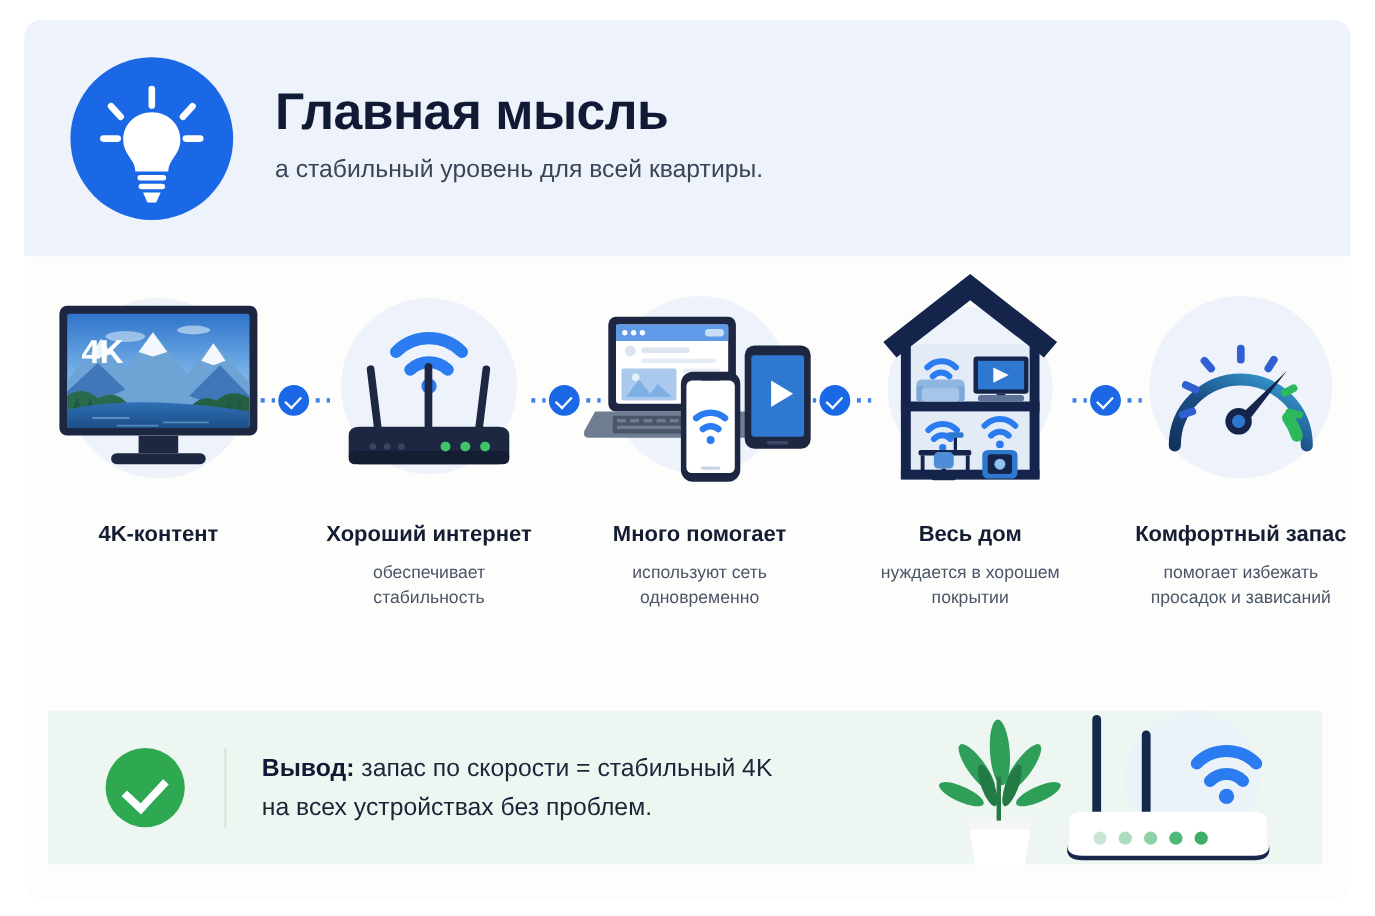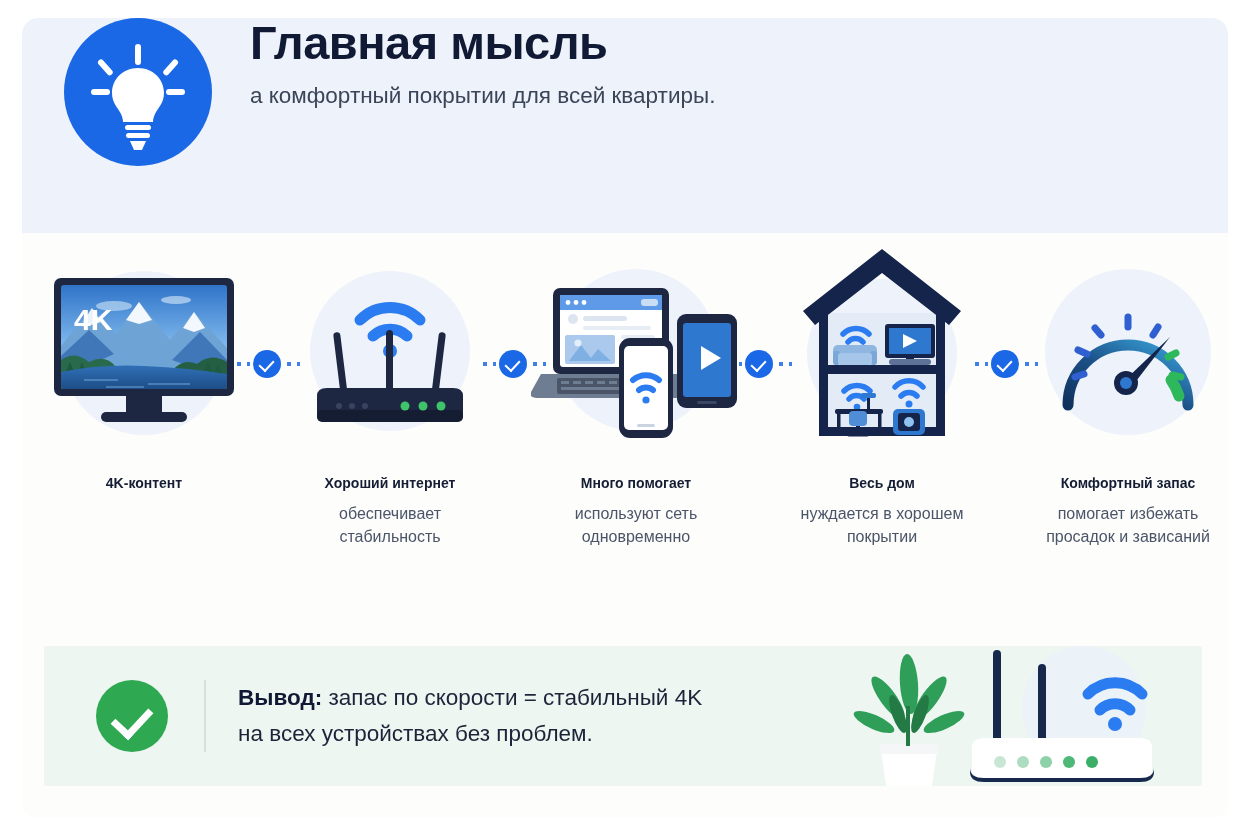--- a/index.html
+++ b/index.html
@@ -24,21 +24,21 @@
   }
 
   
   #header {
     position: absolute;
     left: 0; top: 0;
     width: 1206px;
     height: 215px;
     background: #eef3fb;
     display: flex;
-    align-items: flex-start;
+    align-items: center;
     padding-left: 42px;
   }
   #bulb-badge {
     width: 148px; height: 148px;
     border-radius: 50%;
     background: #1a68e5;
     flex: 0 0 auto;
     position: relative;
   }
   #header-text { margin-left: 38px; padding-bottom: 4px; }
@@ -84,21 +84,21 @@
   }
   .halo {
     position: absolute;
     border-radius: 50%;
     background: #eef2fa;
     z-index: 0;
   }
   .art { position: relative; z-index: 1; }
   .step-title {
     margin-top: 22px;
-    font-size: 14px;
+    font-size: 20px;
     font-weight: bold;
     color: #141d33;
     text-align: center;
     white-space: nowrap;
   }
   .step-desc {
     margin-top: 12px;
     font-size: 16px;
     color: #4b5568;
     text-align: center;
@@ -221,21 +221,21 @@
           <path d="M74 50c-15 0-26 11-26 25 0 10 6 15 9 21 1.5 3 2 6 2 8h30c0-2 .5-5 2-8 3-6 9-11 9-21 0-14-11-25-26-25z"></path>
           <rect x="61" y="107" width="26" height="5" rx="2.5"></rect>
           <rect x="62" y="115" width="24" height="5" rx="2.5"></rect>
           <path d="M66 123h16l-4 9h-8z"></path>
         </g>
       </svg>
     </div>
 
     <div id="header-text">
       <div id="title">Главная мысль</div>
-      <div class="sub-line">а комфортный покрытии для всей квартиры.</div>
+      <div class="sub-line">а стабильный уровень для всей квартиры.</div>
     </div>
   </div>
 
   <div id="steps">
 
     <div class="step">
       <div class="art-wrap">
         <div class="halo" style="width:164px;height:164px;left:24px;top:18px;"></div>
         <svg class="art" viewBox="0 0 200 170" width="200" height="170">
           <defs>

